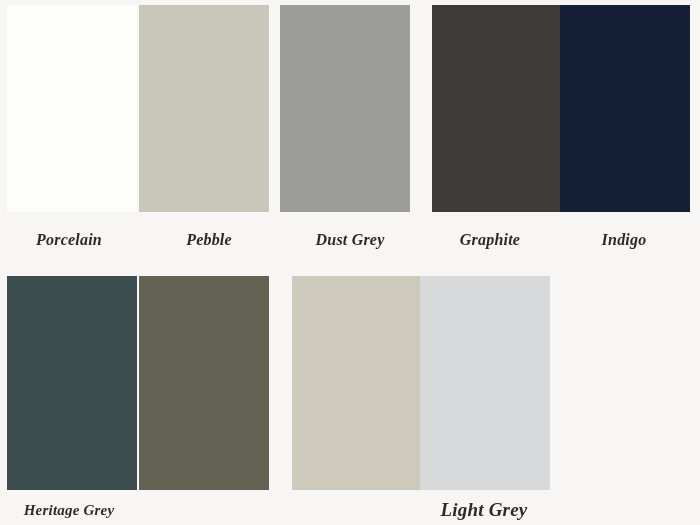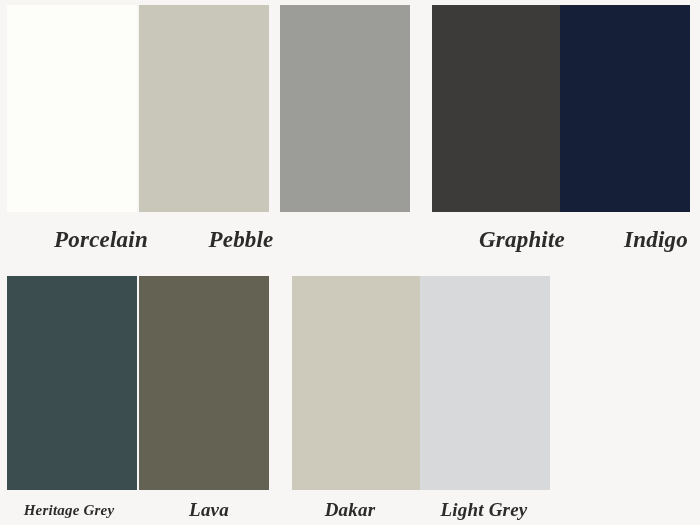--- a/index.html
+++ b/index.html
@@ -60,23 +60,22 @@
     text-align: center;
     color: #2b2b2b;
     font-style: italic;
     font-weight: bold;
     letter-spacing: 0.2px;
     white-space: nowrap;
   }
 
   .row-top .label {
     top: 228px;
-    font-size: 23px;
+    font-size: 16px;
     line-height: 24px;
-    margin-left: 32px;
   }
   .row-bottom .label {
     top: 233px;
     font-size: 19px;
     line-height: 24px;
   }
 
   
   .label.compact {
     font-size: 15px;
@@ -102,20 +101,21 @@
       <span class="label" style="color: rgb(43, 43, 43);">Porcelain</span>
     </div>
 
     <div class="swatch-cell col-1">
       <span class="chip" style="background-color:#c9c7ba;"></span>
       <span class="label" style="color: rgb(43, 43, 43);">Pebble</span>
     </div>
 
     <div class="swatch-cell col-2">
       <span class="chip" style="background-color:#9c9c99;"></span>
+      <span class="label" style="color: rgb(43, 43, 43);">Dust Grey</span>
     </div>
 
     <div class="swatch-cell col-3">
       <span class="chip" style="background-color:#3c3b39;"></span>
       <span class="label" style="color: rgb(43, 43, 43);">Graphite</span>
     </div>
 
     <div class="swatch-cell col-4">
       <span class="chip" style="background-color:#151f38;"></span>
       <span class="label" style="color: rgb(43, 43, 43);">Indigo</span>
@@ -125,27 +125,25 @@
 
   <div class="row row-bottom">
 
     <div class="swatch-cell col-0">
       <span class="chip" style="background-color:#3b4d4f;"></span>
       <span class="label compact" style="color: rgb(43, 43, 43);">Heritage Grey</span>
     </div>
 
     <div class="swatch-cell col-1">
       <span class="chip" style="background-color:#636253;"></span>
-      <span class="label" style="color: rgb(43, 43, 43);">Lava</span>
     </div>
 
 
     <div class="swatch-cell col-3">
       <span class="chip" style="background-color:#cecabb;"></span>
-      <span class="label" style="color: rgb(43, 43, 43);">Dakar</span>
     </div>
 
     <div class="swatch-cell col-4">
       <span class="chip" style="background-color:#d8d9da;"></span>
       <span class="label" style="color: rgb(43, 43, 43);">Light Grey</span>
     </div>
 
   </div>
 
 </div>

